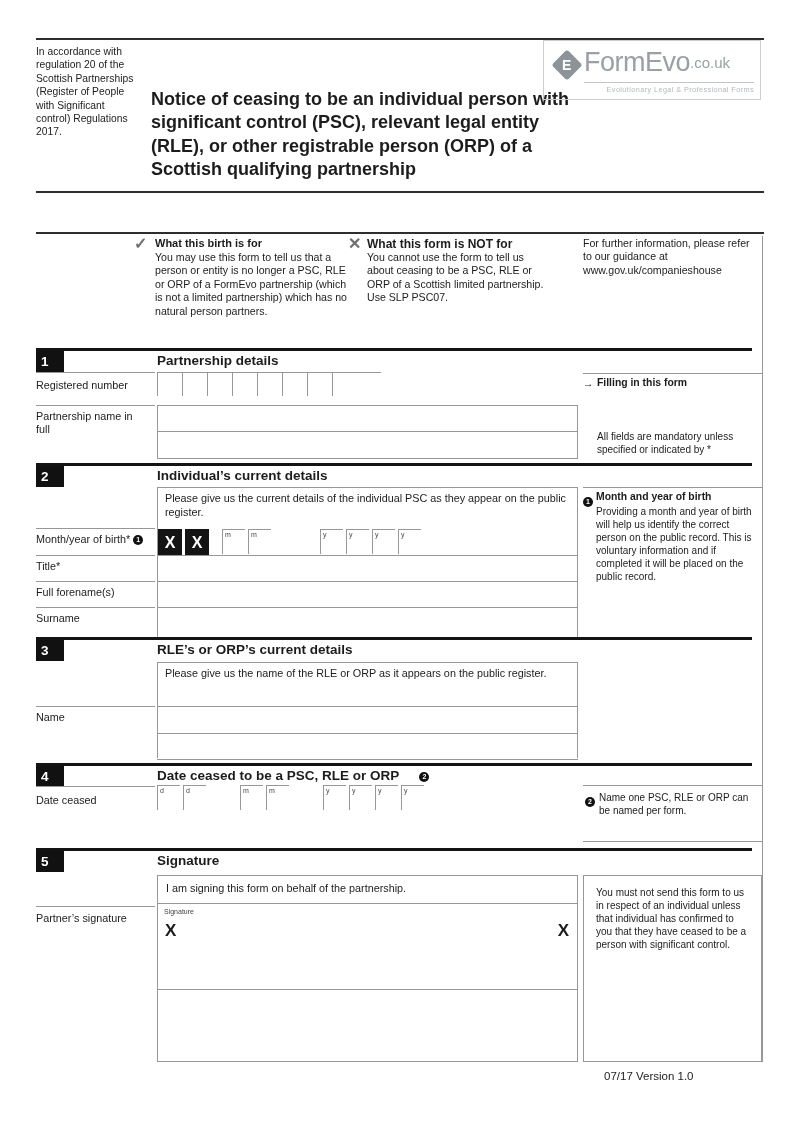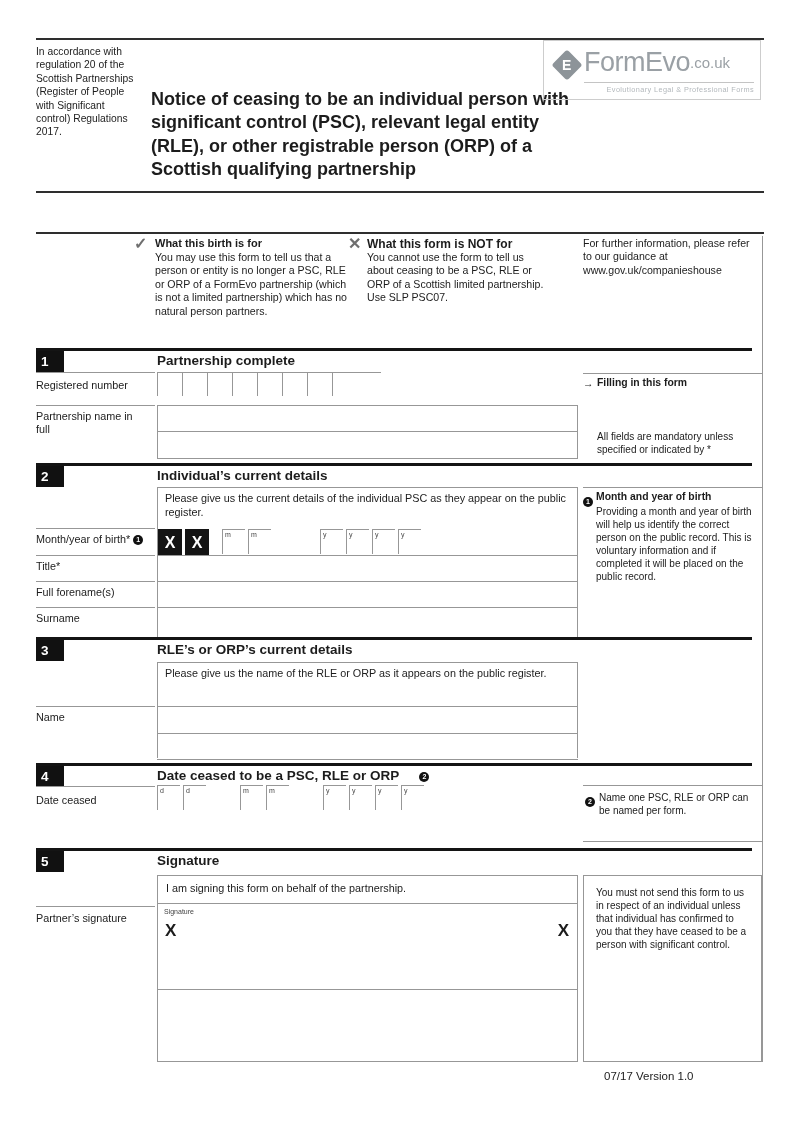--- a/index.html
+++ b/index.html
@@ -72,21 +72,21 @@
   <div class="abs icon-glyph" style="left:348px;top:234px;">✕</div>
   <div class="abs" style="left:367px;top:237px;font-size:12px;font-weight:bold;">What this form is NOT for</div>
   <div class="abs body-sm" style="left:367px;top:251px;width:184px;">You cannot use the form to tell us about ceasing to be a PSC, RLE or ORP of a Scottish limited partnership. Use SLP PSC07.</div>
 
   <div class="abs body-sm" style="left:583px;top:237px;width:176px;">For further information, please refer to our guidance at www.gov.uk/companieshouse</div>
 
   <div class="vl" style="left:762px;top:236px;height:826px;"></div>
 
   <div class="bar" style="left:36px;top:348px;width:716px;"></div>
   <div class="secnum" style="left:36px;top:351px;">1</div>
-  <div class="sectitle" style="left:157px;top:353px;">Partnership complete</div>
+  <div class="sectitle" style="left:157px;top:353px;">Partnership details</div>
 
   <div class="tl" style="left:36px;top:372px;width:119px;"></div>
   <div class="lbl" style="left:36px;top:379px;">Registered number</div>
   <div class="comb" style="left:157px;top:372px;">
     <div class="c"></div>
     <div class="c"></div>
     <div class="c"></div>
     <div class="c"></div>
     <div class="c"></div>
     <div class="c"></div>

